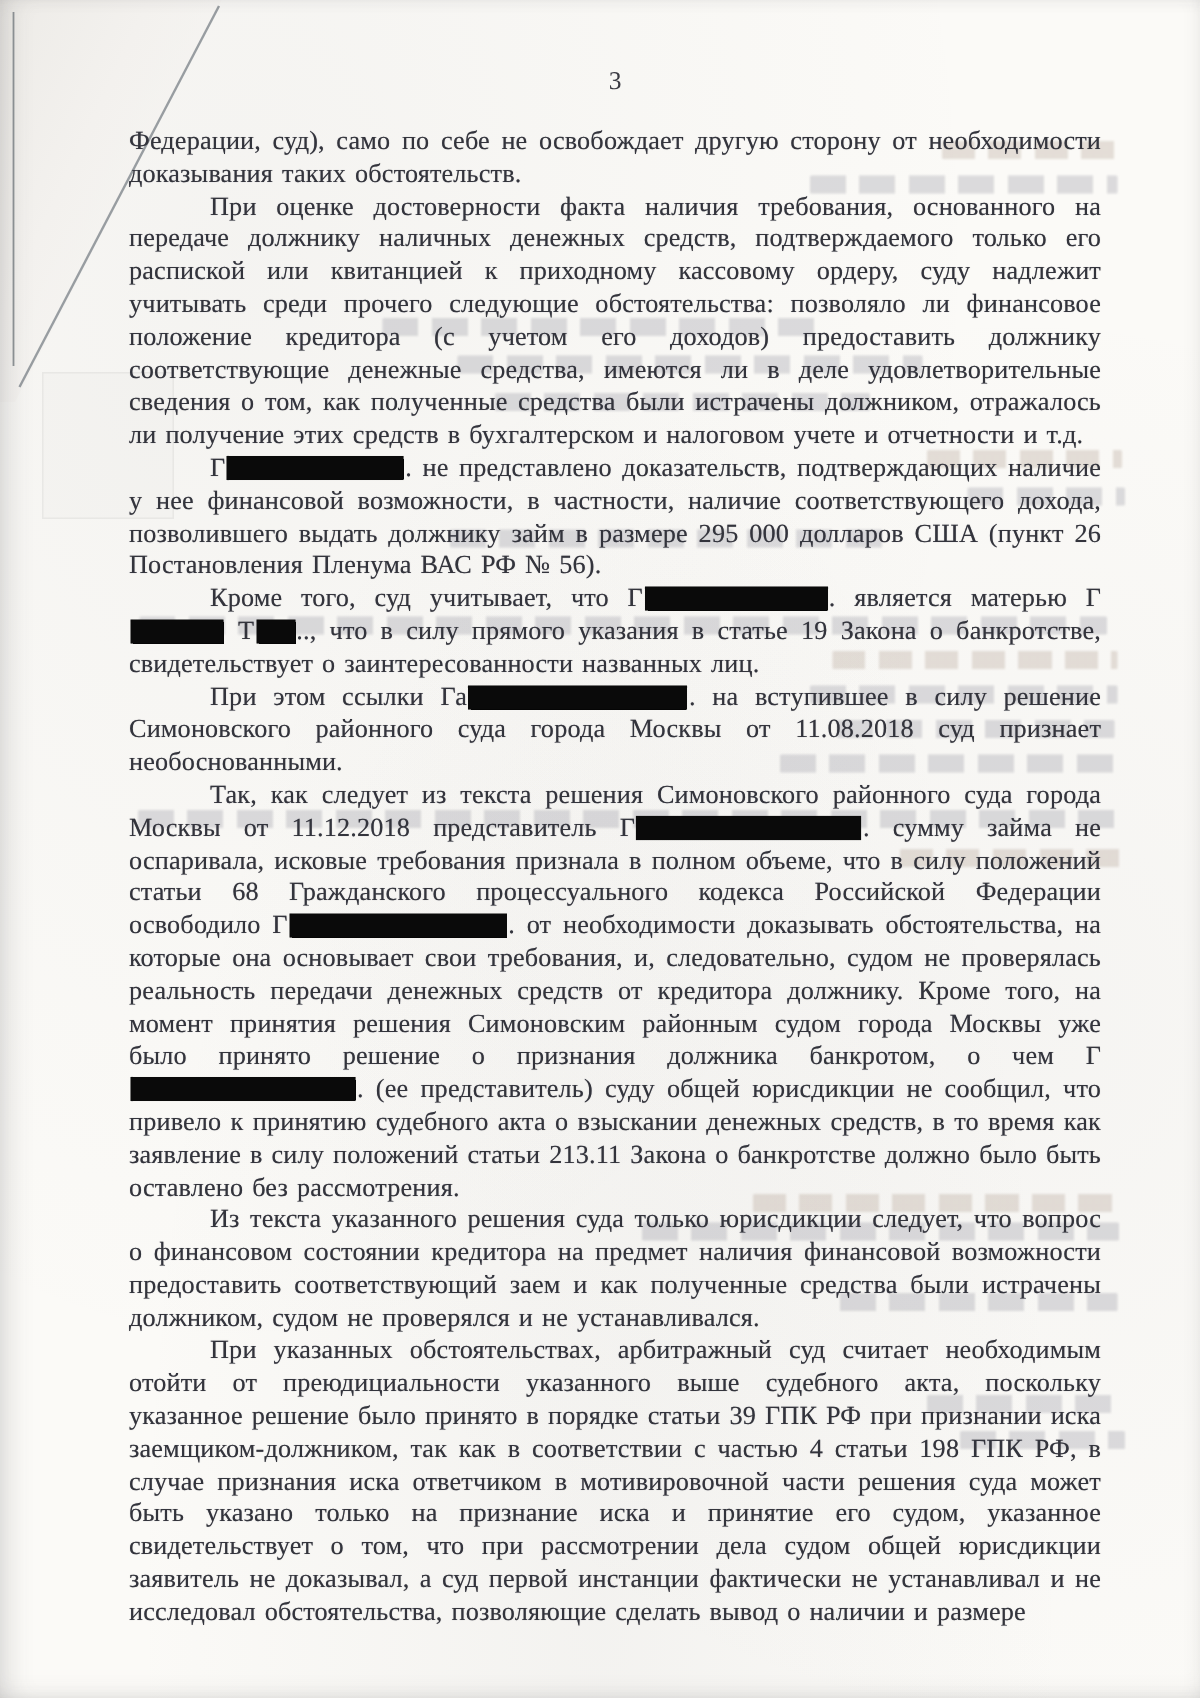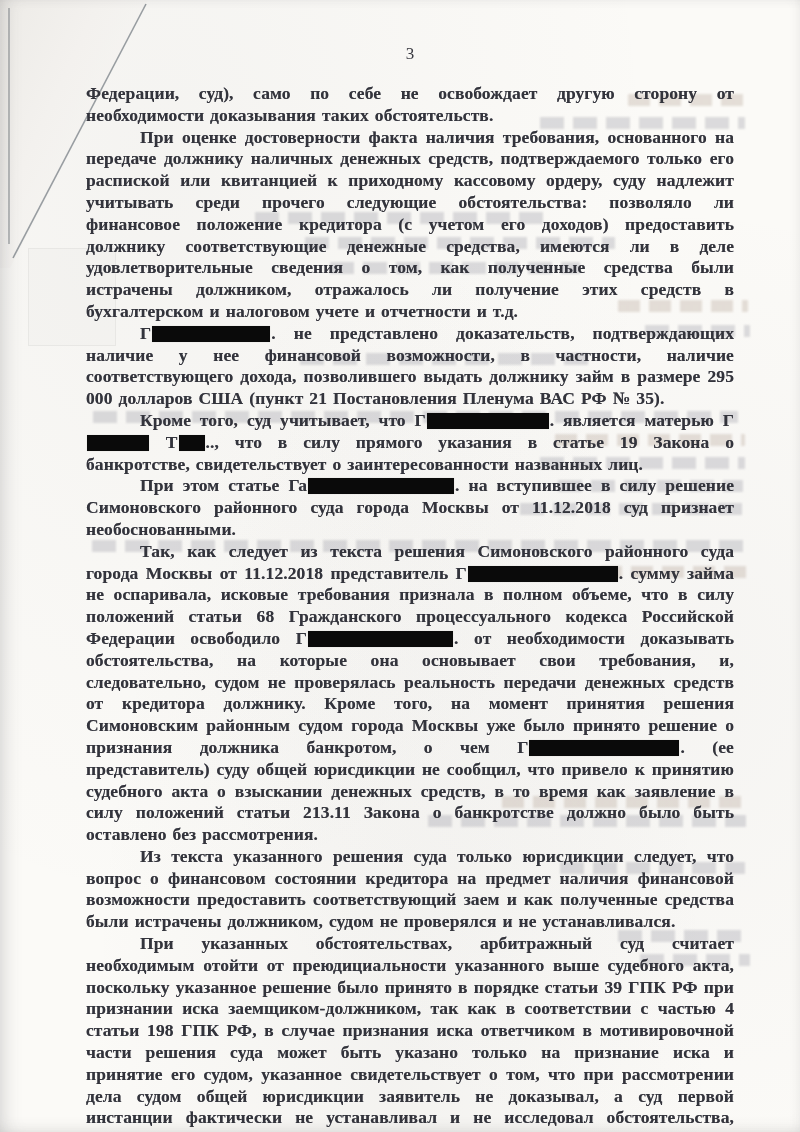--- a/index.html
+++ b/index.html
@@ -60,21 +60,21 @@
     left: 86px;
     right: 66px;
     color: var(--ink, #33343c);
     font-size: 17.5px;
     line-height: 21.8px;
     text-align: justify;
     letter-spacing: 0.1px;
     word-spacing: 1.5px;
     text-shadow: 0 0 0.5px rgba(45,45,58,0.55);
   }
-  .para { margin: 0; font-weight: bold; }
+  .para { margin: 0; }
   .para.indent { text-indent: 54px; }
   .redact {
     display: inline-block;
     height: 16px;
     background: var(--redaction, #0a0a0a);
     vertical-align: -3px;
     margin: 0 1px;
     box-shadow: 0 0 0.5px #000;
   }
   .ghost {
@@ -134,21 +134,21 @@
   <div class="ghost" style="left:428px; top:815px; width:318px;"></div>
   <div class="ghost" style="left:560px; top:862px; width:185px;"></div>
   <div class="ghost" style="left:618px; top:930px; width:132px;"></div>
   <div class="ghost" style="left:640px; top:954px; width:110px;"></div>
 
   <div class="pagenum">3</div>
 
   <div class="doc-body">
       <p class="para"><span>Федерации, суд), само по себе не освобождает другую сторону от необходимости доказывания таких обстоятельств.</span></p>
       <p class="para indent"><span>При оценке достоверности факта наличия требования, основанного на передаче должнику наличных денежных средств, подтверждаемого только его распиской или квитанцией к приходному кассовому ордеру, суду надлежит учитывать среди прочего следующие обстоятельства: позволяло ли финансовое положение кредитора (с учетом его доходов) предоставить должнику соответствующие денежные средства, имеются ли в деле удовлетворительные сведения о том, как полученные средства были истрачены должником, отражалось ли получение этих средств в бухгалтерском и налоговом учете и отчетности и т.д.</span></p>
-      <p class="para indent"><span>Г</span><span class="redact" style="width: 118px;"></span><span>. не представлено доказательств, подтверждающих наличие у нее финансовой возможности, в частности, наличие соответствующего дохода, позволившего выдать должнику займ в размере 295 000 долларов США (пункт 21 Постановления Пленума ВАС РФ № 35).</span></p>
+      <p class="para indent"><span>Г</span><span class="redact" style="width: 118px;"></span><span>. не представлено доказательств, подтверждающих наличие у нее финансовой возможности, в частности, наличие соответствующего дохода, позволившего выдать должнику займ в размере 295 000 долларов США (пункт 26 Постановления Пленума ВАС РФ № 56).</span></p>
       <p class="para indent"><span>Кроме того, суд учитывает, что Г</span><span class="redact" style="width: 122px;"></span><span>. является матерью Г</span><span class="redact" style="width: 62px;"></span><span> Т</span><span class="redact" style="width: 26px;"></span><span>.., что в силу прямого указания в статье 19 Закона о банкротстве, свидетельствует о заинтересованности названных лиц.</span></p>
-      <p class="para indent"><span>При этом статье Га</span><span class="redact" style="width: 146px;"></span><span>. на вступившее в силу решение Симоновского районного суда города Москвы от 11.12.2018 суд признает необоснованными.</span></p>
+      <p class="para indent"><span>При этом ссылки Га</span><span class="redact" style="width: 146px;"></span><span>. на вступившее в силу решение Симоновского районного суда города Москвы от 11.08.2018 суд признает необоснованными.</span></p>
       <p class="para indent"><span>Так, как следует из текста решения Симоновского районного суда города Москвы от 11.12.2018 представитель Г</span><span class="redact" style="width: 150px;"></span><span>. сумму займа не оспаривала, исковые требования признала в полном объеме, что в силу положений статьи 68 Гражданского процессуального кодекса Российской Федерации освободило Г</span><span class="redact" style="width: 145px;"></span><span>. от необходимости доказывать обстоятельства, на которые она основывает свои требования, и, следовательно, судом не проверялась реальность передачи денежных средств от кредитора должнику. Кроме того, на момент принятия решения Симоновским районным судом города Москвы уже было принято решение о признания должника банкротом, о чем Г</span><span class="redact" style="width: 150px;"></span><span>. (ее представитель) суду общей юрисдикции не сообщил, что привело к принятию судебного акта о взыскании денежных средств, в то время как заявление в силу положений статьи 213.11 Закона о банкротстве должно было быть оставлено без рассмотрения.</span></p>
       <p class="para indent"><span>Из текста указанного решения суда только юрисдикции следует, что вопрос о финансовом состоянии кредитора на предмет наличия финансовой возможности предоставить соответствующий заем и как полученные средства были истрачены должником, судом не проверялся и не устанавливался.</span></p>
       <p class="para indent"><span>При указанных обстоятельствах, арбитражный суд считает необходимым отойти от преюдициальности указанного выше судебного акта, поскольку указанное решение было принято в порядке статьи 39 ГПК РФ при признании иска заемщиком-должником, так как в соответствии с частью 4 статьи 198 ГПК РФ, в случае признания иска ответчиком в мотивировочной части решения суда может быть указано только на признание иска и принятие его судом, указанное свидетельствует о том, что при рассмотрении дела судом общей юрисдикции заявитель не доказывал, а суд первой инстанции фактически не устанавливал и не исследовал обстоятельства, позволяющие сделать вывод о наличии и размере</span></p>
     </div>
 
 </div>
 
 </body></html>

